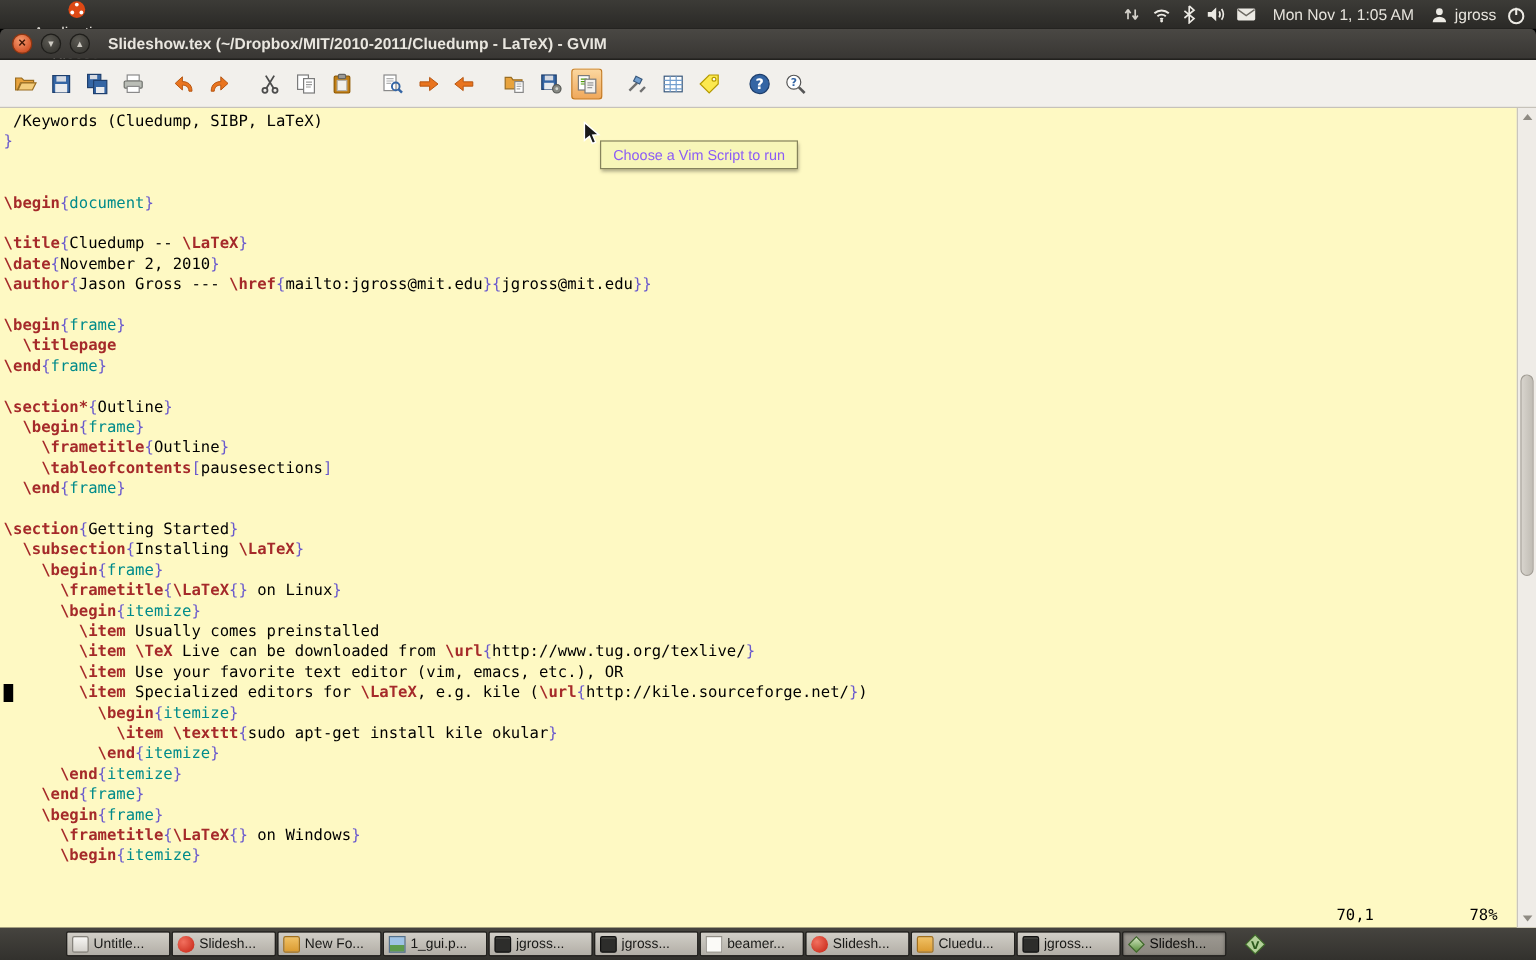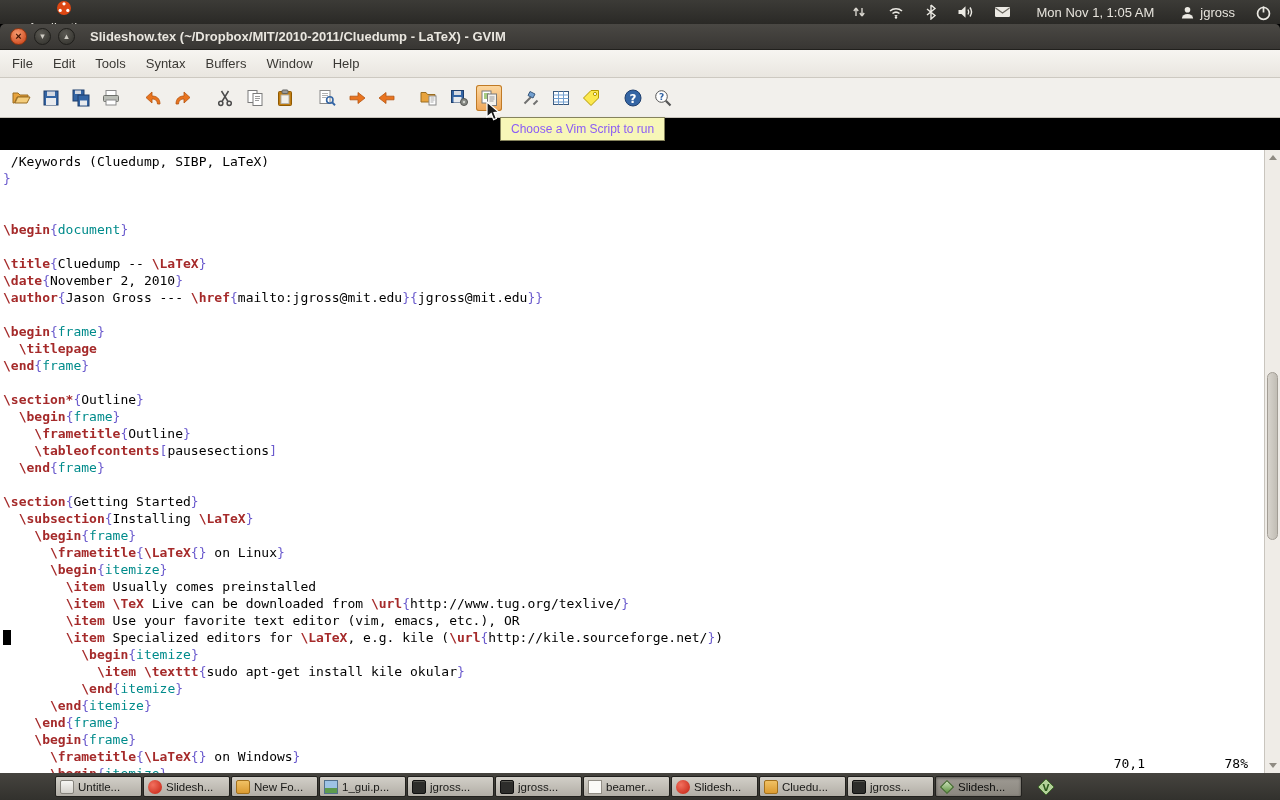--- a/index.html
+++ b/index.html
@@ -7,21 +7,21 @@
   *{box-sizing:border-box;}
   #root{width:1280px;height:800px;display:flex;flex-direction:column;}
 
   
   .top-panel{height:24px;background:linear-gradient(#3c3b37,#2a2926);color:#e7e4dd;
     display:flex;align-items:center;font-size:13px;flex:none;}
   .panel-left{display:flex;align-items:center;height:100%;flex-direction:column;}
   .panel-logo{margin:0 4px 0 6px;display:flex;}
   .panel-menu{padding:0 9px;line-height:24px;cursor:default;}
   .launchers{display:flex;align-items:center;gap:7px;margin-left:12px;}
-  .panel-right{margin-left:auto;display:flex;align-items:center;gap:20px;padding-right:8px;height:100%;}
+  .panel-right{margin-left:auto;display:flex;align-items:center;gap:8px;padding-right:8px;height:100%;}
   .pi{display:flex;align-items:center;}
   .clock{padding:0 6px;white-space:nowrap;}
   .user-menu{display:flex;align-items:center;gap:5px;}
 
   
   .titlebar{height:26px;background:linear-gradient(#4a4844,#383633);border-bottom:1px solid #21201d;
     display:flex;align-items:center;padding-left:10px;flex:none;border-radius:5px 5px 0 0;}
   .wbtn{width:17px;height:17px;border-radius:50%;margin-right:7px;display:flex;align-items:center;
     justify-content:center;font-size:11px;line-height:1;cursor:default;flex:none;}
   .wbtn.close{background:radial-gradient(circle at 40% 32%,#f79c70,#d4552a 72%);border:1px solid #8f3510;color:#401505;font-weight:bold;}
@@ -35,21 +35,21 @@
 
   
   .toolbar{height:40px;background:#f2f0ec;border-bottom:1px solid #c6c2ba;display:flex;
     align-items:center;padding-left:8px;flex:none;}
   .tb{width:26px;height:26px;margin-right:4px;display:flex;align-items:center;justify-content:center;
     border-radius:3px;flex:none;}
   .tb.hl{background:linear-gradient(#fcd9a2,#efa658);box-shadow:inset 0 0 0 1px #c07a26;}
   .tsep{width:12px;flex:none;}
 
   
-  .editor{flex:1;background:#ffffff;display:flex;position:relative;min-height:0;margin-top:32px;}
+  .editor{flex:1;background:#fef9c3;display:flex;position:relative;min-height:0;}
   #code{flex:1;padding:3px 0 0 3px;overflow:hidden;white-space:pre;position:relative;
     font:13px/17px "DejaVu Sans Mono",monospace;color:#000;}
   .code-line{height:17px;white-space:pre;}
   .tok-p{color:#000;}
   .tok-s{color:#a52a2a;font-weight:bold;}
   .tok-d{color:#6a5acd;}
   .tok-i{color:#008b8b;}
   .cursor{position:absolute;width:8px;height:15px;background:#000;}
   .ruler-pos,.ruler-pct{position:absolute;bottom:2px;font:13px "DejaVu Sans Mono",monospace;color:#000;}
   .ruler-pos{right:135px;}
@@ -175,29 +175,20 @@
     </div>
   </div>
 
   <div class="titlebar">
     <span class="wbtn close">×</span>
     <span class="wbtn min">▾</span>
     <span class="wbtn max">▴</span>
     <span class="win-title">Slideshow.tex (~/Dropbox/MIT/2010-2011/Cluedump - LaTeX) - GVIM</span>
   </div>
 
-  <div class="menubar">
-    <span class="menu-item">File</span>
-    <span class="menu-item">Edit</span>
-    <span class="menu-item">Tools</span>
-    <span class="menu-item">Syntax</span>
-    <span class="menu-item">Buffers</span>
-    <span class="menu-item">Window</span>
-    <span class="menu-item">Help</span>
-  </div>
 
   <div class="toolbar">
     <span class="tb">
         <svg width="20" height="20" viewBox="0 0 20 20">
           <path d="M2 15 V5 h5 l2 2 h8 v2 H6 L3.5 15z" fill="#e8a33d" stroke="#9a6d21"></path>
           <path d="M4 15 l2.8 -6 H19 l-3 6z" fill="#f4cd7c" stroke="#9a6d21"></path>
         </svg>
       </span>
     <span class="tb">
         <svg width="20" height="20" viewBox="0 0 20 20">

